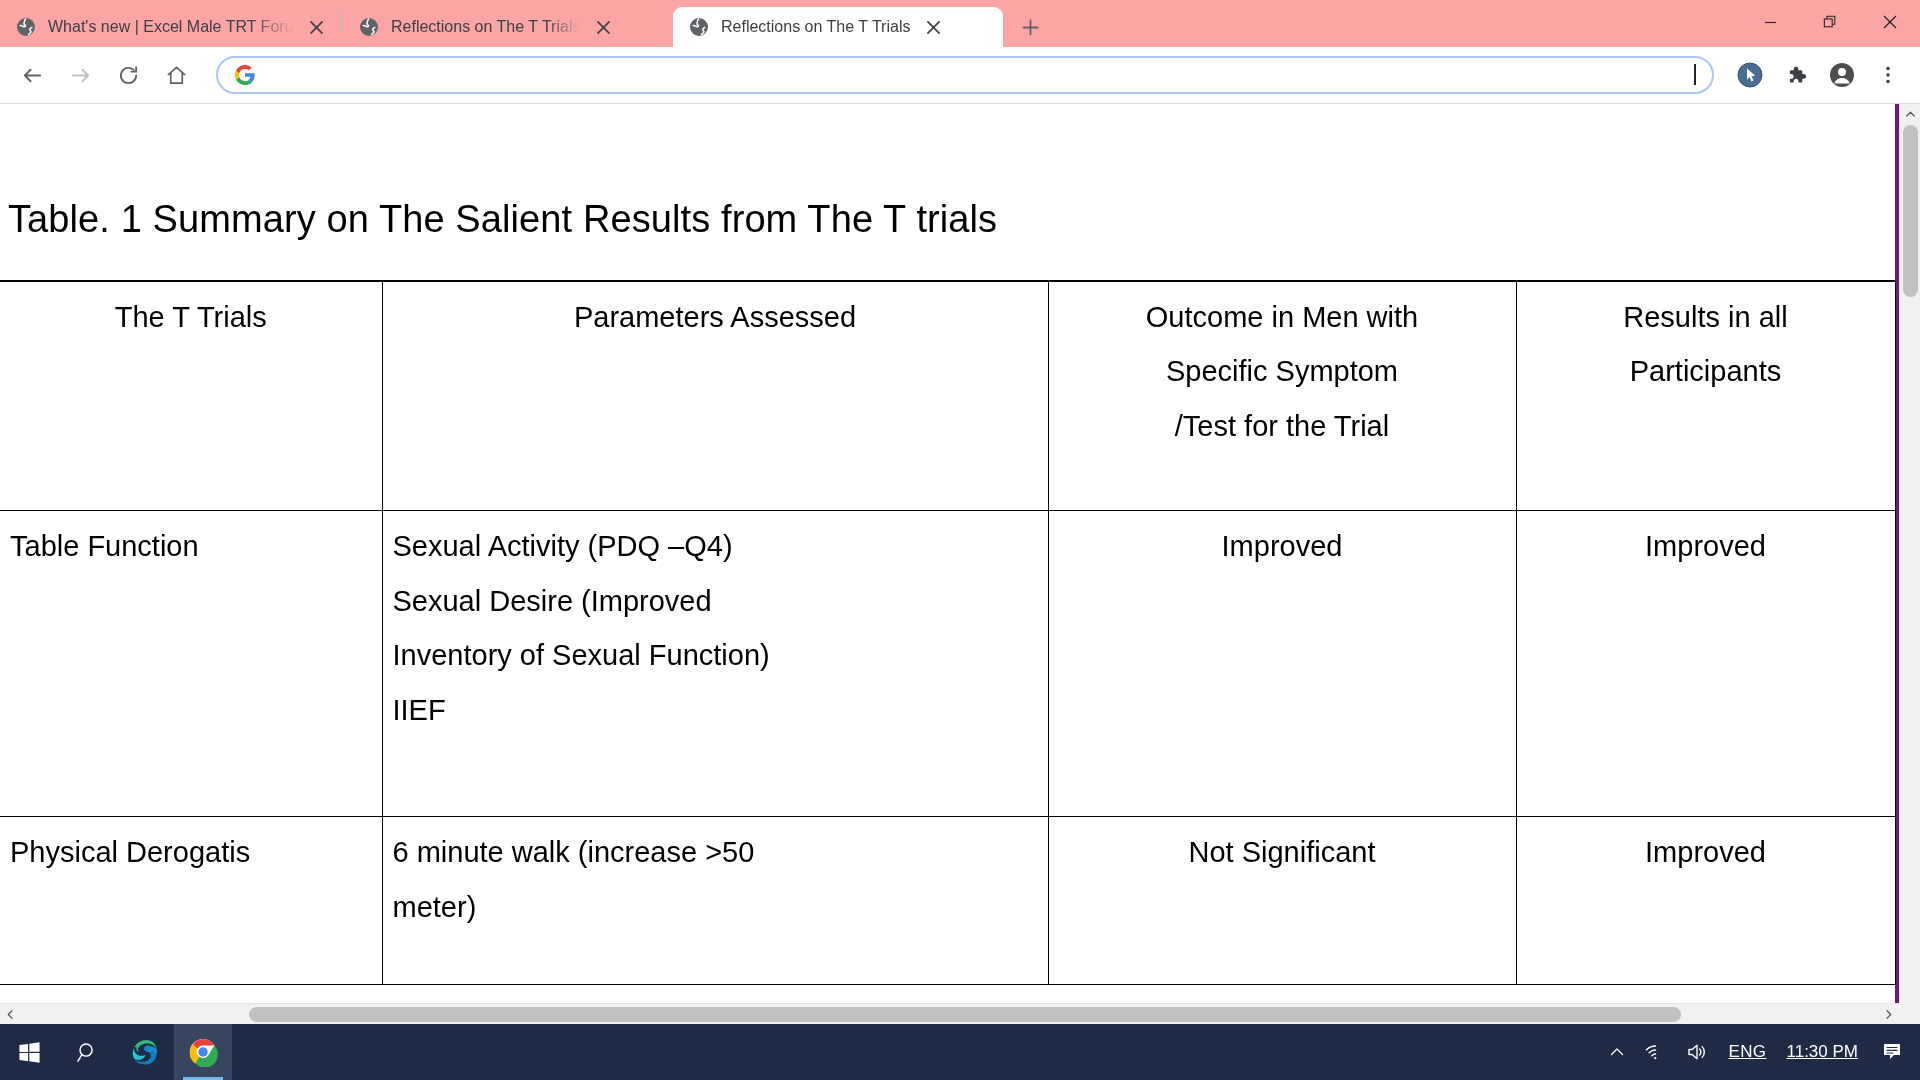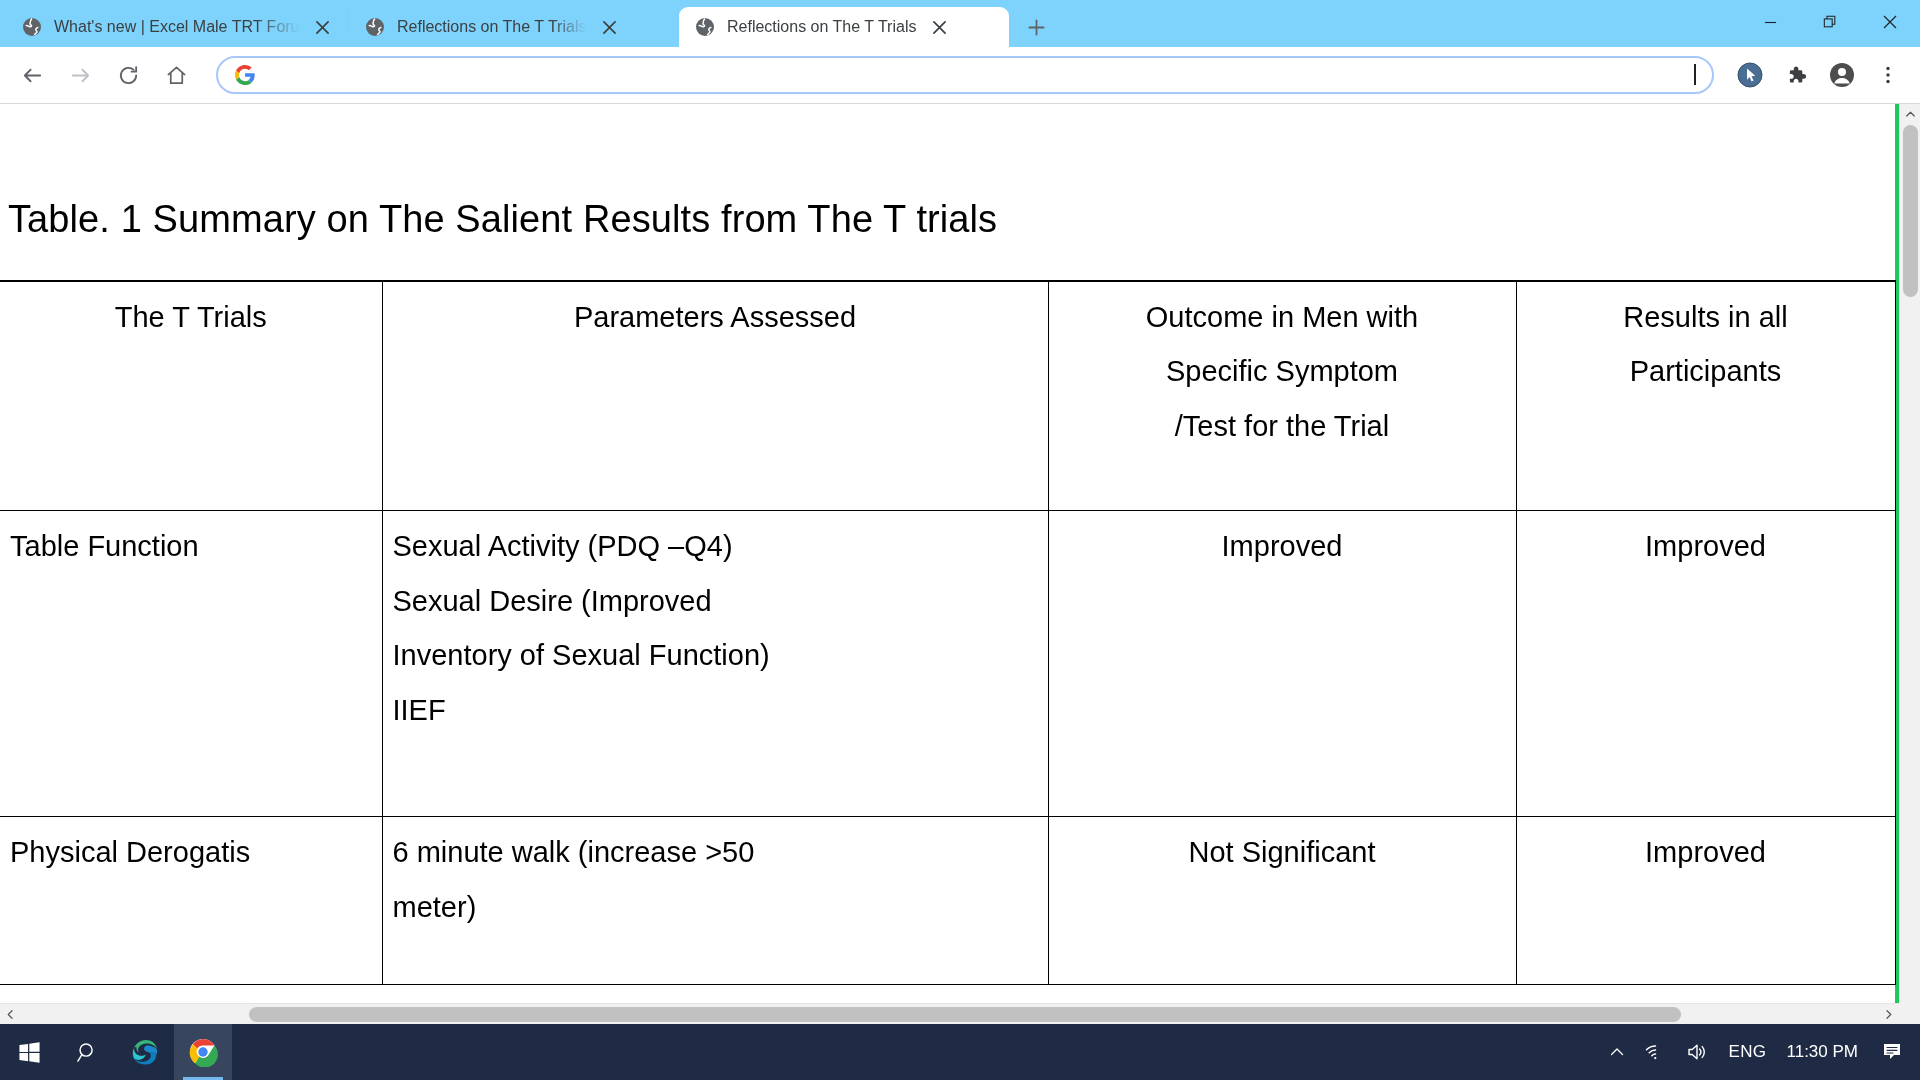--- a/index.html
+++ b/index.html
@@ -16,24 +16,23 @@
     left: 0; top: 0;
     width: 1920px; height: 1024px;
     background: #dee1e6;
     display: flex;
     flex-direction: column;
   }
 
   
   #tab-strip {
     height: 47px;
-    background: #7dd3fc;
+    background: #fca5a5;
     display: flex;
     align-items: flex-end;
-    padding-left: 6px;
     position: relative;
   }
   .tab {
     height: 40px;
     display: flex;
     align-items: center;
     border-radius: 9px 9px 0 0;
     padding: 0 10px 0 16px;
     position: relative;
     min-width: 0;
@@ -150,21 +149,21 @@
     display: flex; align-items: center; justify-content: center;
     border-radius: 50%;
     margin-left: 6px;
     flex: 0 0 40px;
     color: #3c4043;
   }
 
   
   #page-viewport {
     flex: 1 1 auto;
-    background: #22c55e;
+    background: #701a75;
     position: relative;
     overflow: hidden;
     border-top: 1px solid #d7d9dc;
   }
   #page-content {
     position: absolute;
     left: 0; top: 0;
     width: 1895px;
     height: 100%;
     padding: 0;
@@ -299,20 +298,21 @@
     align-items: center;
     height: 56px;
     padding-right: 4px;
   }
   .tray-item {
     display: flex; align-items: center; justify-content: center;
     height: 50px;
     color: #ffffff;
     font-size: 16px;
     padding: 0 10px;
+    text-decoration: underline;
   }
   #tray-lang { font-size: 17px; letter-spacing: 0.4px; }
   #tray-clock { font-size: 17px; padding: 0 14px 0 10px; }
   #tray-notify { padding-right: 14px; }
 </style>
 </head>
 <body>
 
 <div id="browser-window">
 

